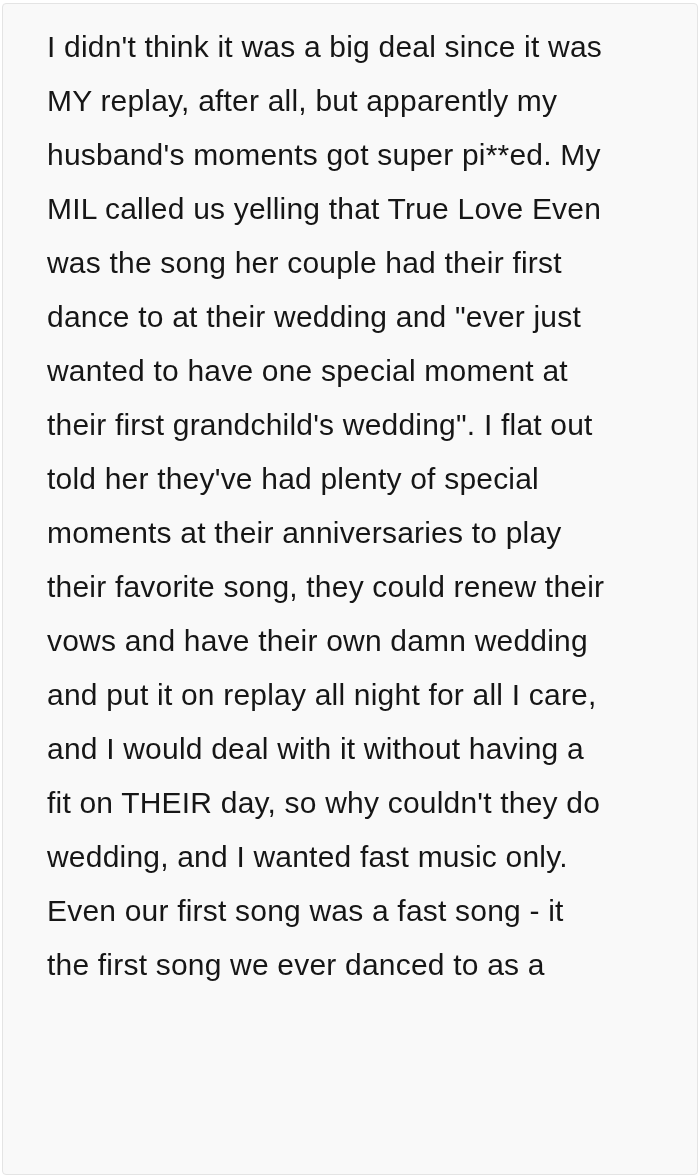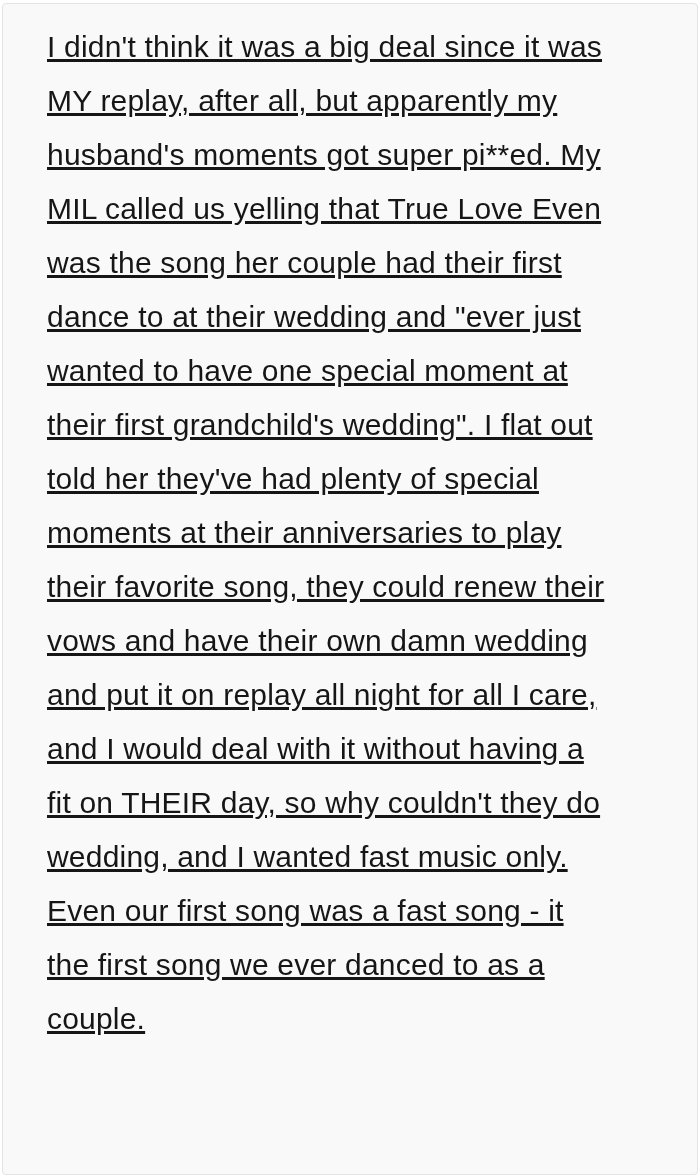--- a/index.html
+++ b/index.html
@@ -23,21 +23,20 @@
     right: 2px;
     bottom: 1px;
     background: var(--card-bg);
     border: 1px solid var(--card-border);
     border-radius: 4px;
     overflow: hidden;
   }
   .story-paragraph {
     padding: 16px 44px 0 44px;
     color: var(--text-color);
-    text-decoration: underline;
   }
   .text-line {
     font-size: 30px;
     line-height: 54px;
     white-space: nowrap;
     letter-spacing: 0.2px;
   }
 </style>
 </head>
 <body>
@@ -55,15 +54,14 @@
       <div class="text-line">told her they've had plenty of special</div>
       <div class="text-line">moments at their anniversaries to play</div>
       <div class="text-line">their favorite song, they could renew their</div>
       <div class="text-line">vows and have their own damn wedding</div>
       <div class="text-line">and put it on replay all night for all I care,</div>
       <div class="text-line">and I would deal with it without having a</div>
       <div class="text-line">fit on THEIR day, so why couldn't they do</div>
       <div class="text-line">wedding, and I wanted fast music only.</div>
       <div class="text-line">Even our first song was a fast song - it</div>
       <div class="text-line">the first song we ever danced to as a</div>
-      <div class="text-line">couple.</div>
     </div>
 </div>
 
 </body></html>

